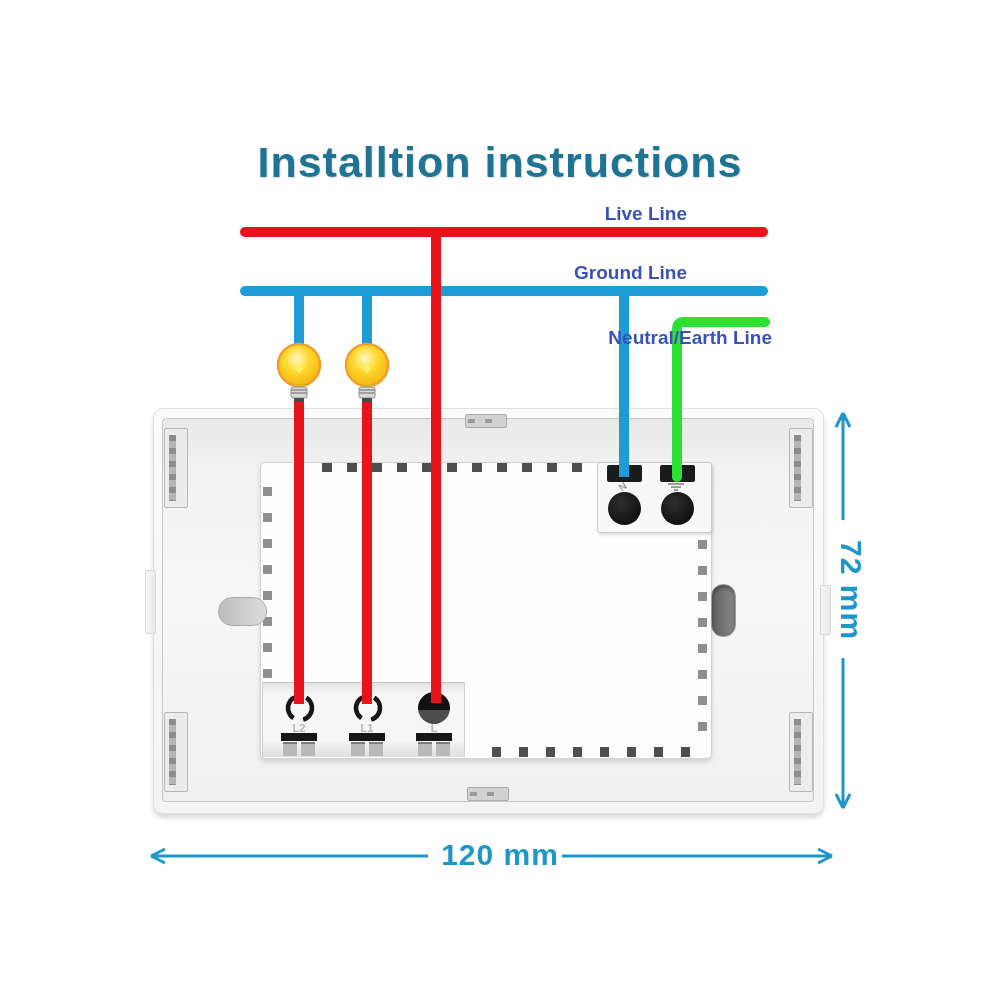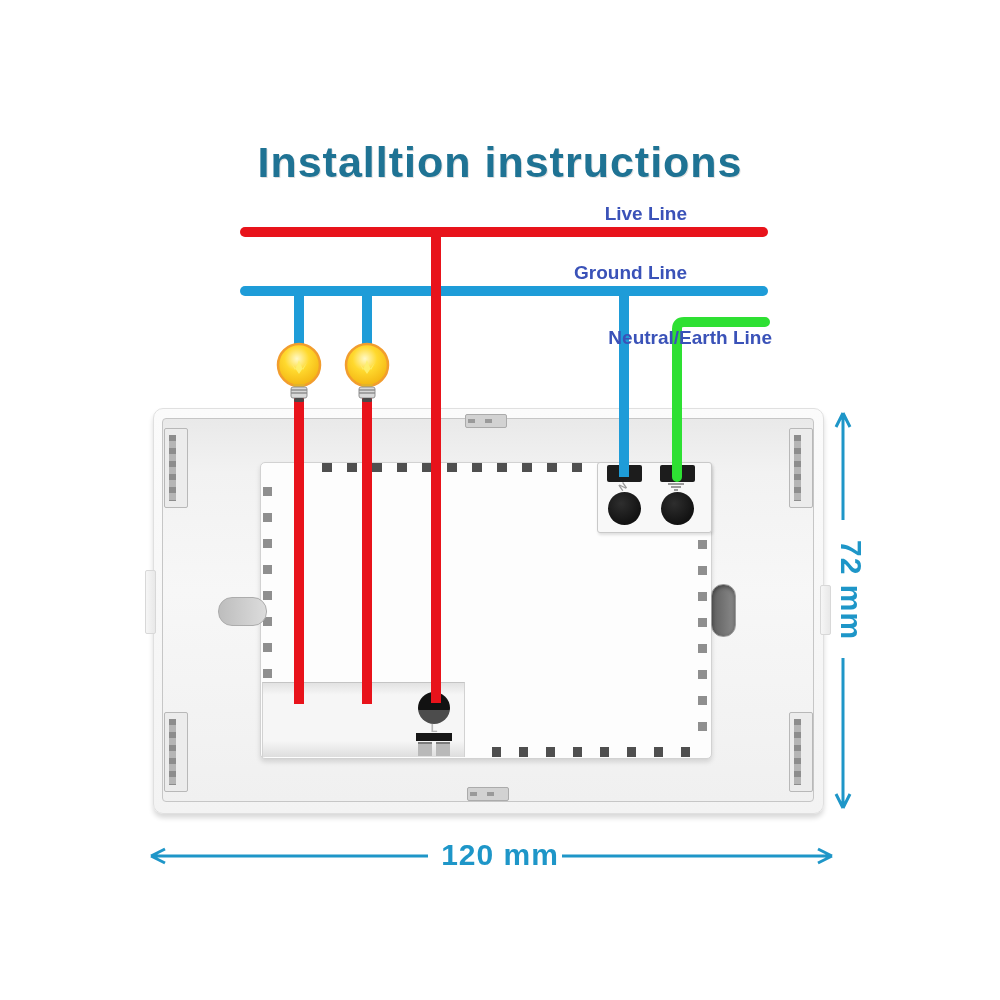--- a/index.html
+++ b/index.html
@@ -164,21 +164,43 @@
   <div id="earth-sym" class="abs" aria-label="⏚">
     <span class="e1"></span>
       <span class="e2"></span>
       <span class="e3"></span>
   </div>
   <div id="nhole-n" class="abs nhole"></div>
   <div id="nhole-e" class="abs nhole"></div>
 
   <div id="recess" class="abs"></div>
 
-
+  <div id="lterm-2" class="abs lterm">
+    <svg class="lring" width="32" height="28" viewBox="0 0 32 28">
+      <circle cx="16" cy="14" r="12" fill="none" stroke="#161616" stroke-width="4.5" stroke-dasharray="27 10" transform="rotate(-55 16 14)"></circle>
+    </svg>
+    <div class="llabel">L2</div>
+    <div class="lslot">
+      <div class="bar"></div>
+        <div class="foot f1"></div>
+        <div class="foot f2"></div>
+    </div>
+  </div>
+
+  <div id="lterm-1" class="abs lterm">
+    <svg class="lring" width="32" height="28" viewBox="0 0 32 28">
+      <circle cx="16" cy="14" r="12" fill="none" stroke="#161616" stroke-width="4.5" stroke-dasharray="27 10" transform="rotate(-55 16 14)"></circle>
+    </svg>
+    <div class="llabel">L1</div>
+    <div class="lslot">
+      <div class="bar"></div>
+        <div class="foot f1"></div>
+        <div class="foot f2"></div>
+    </div>
+  </div>
 
   <div id="lterm-l" class="abs lterm">
     <div id="lhole"></div>
     <div class="llabel">L</div>
     <div class="lslot">
       <div class="bar"></div>
         <div class="foot f1"></div>
         <div class="foot f2"></div>
     </div>
   </div>

